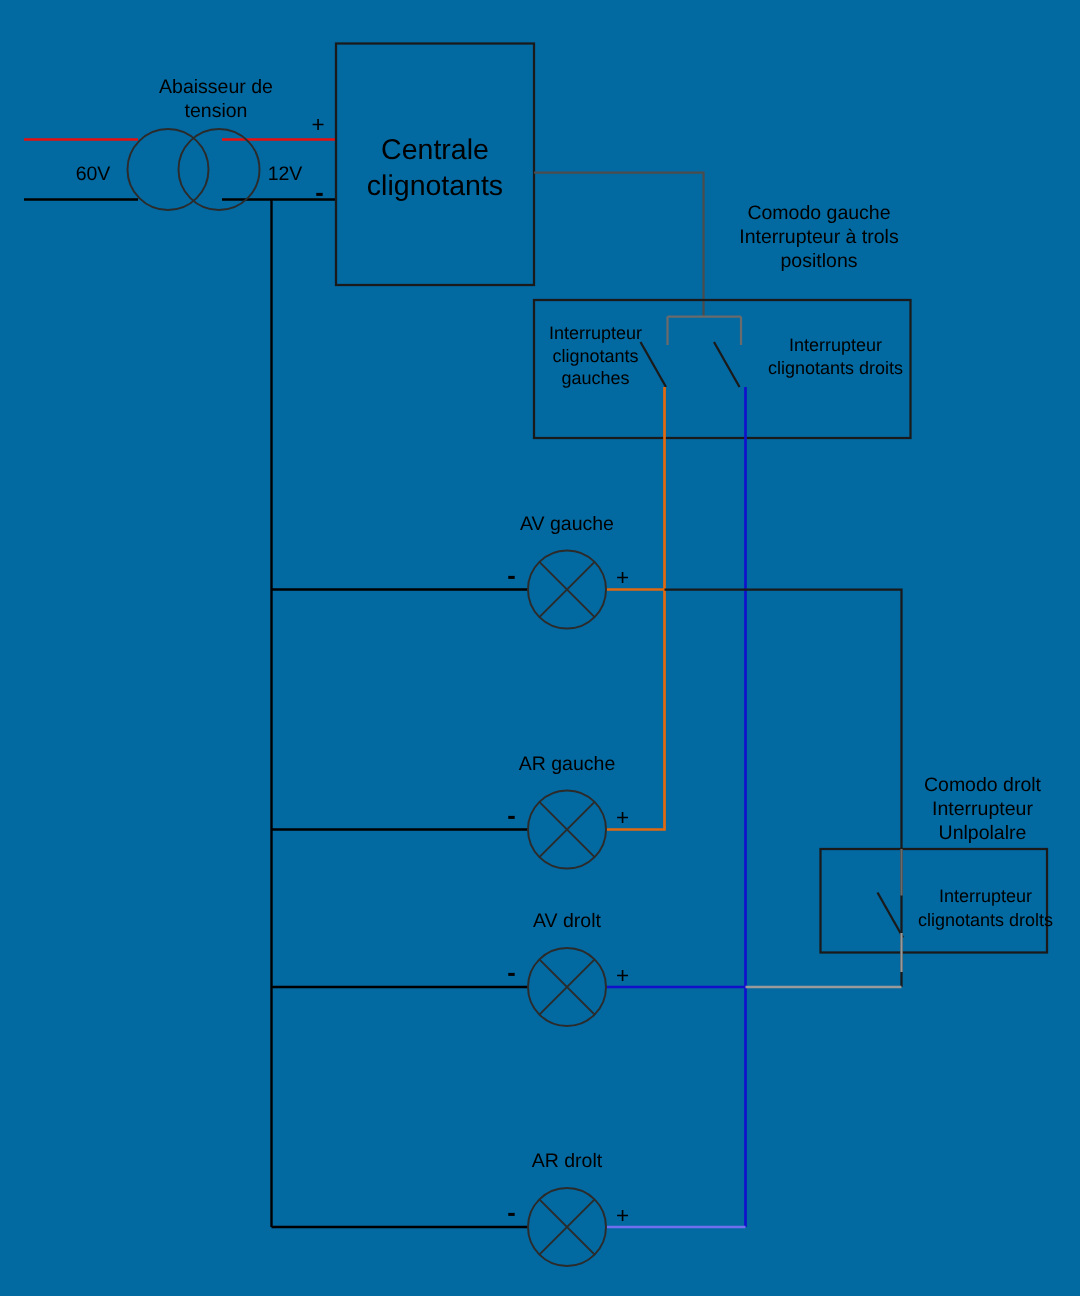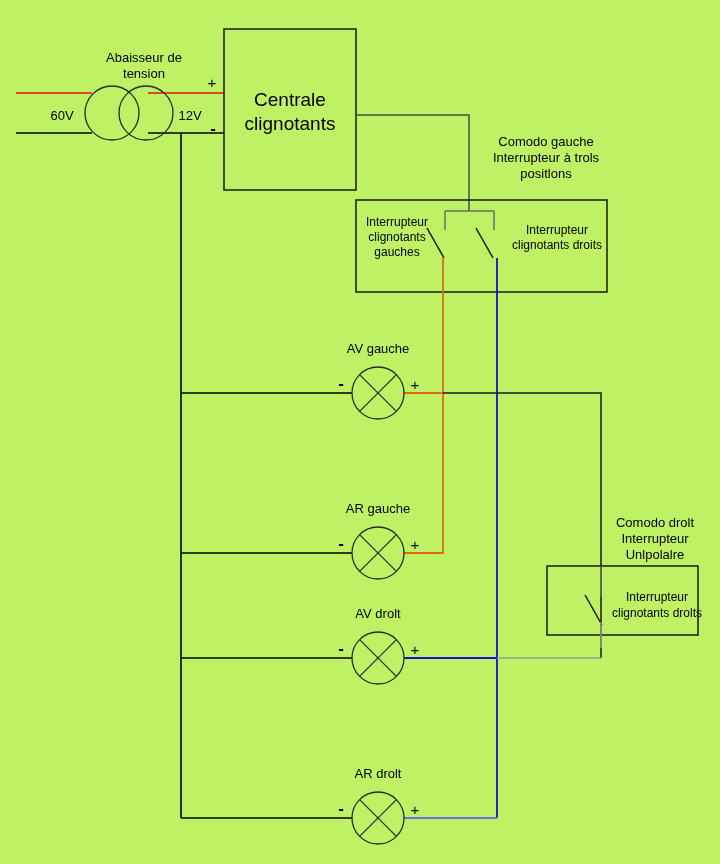--- a/index.html
+++ b/index.html
@@ -10,21 +10,21 @@
   body {
     width: 720px;
     height: 864px;
     font-family: "Liberation Sans", sans-serif;
     overflow: hidden;
   }
   #diagram-root {
     position: relative;
     width: 720px;
     height: 864px;
-    background: #bef264;
+    background: #0369a1;
   }
   svg.schematic {
     position: absolute;
     top: 0;
     left: 0;
     width: 720px;
     height: 864px;
   }
   text {
     font-family: "Liberation Sans", sans-serif;

